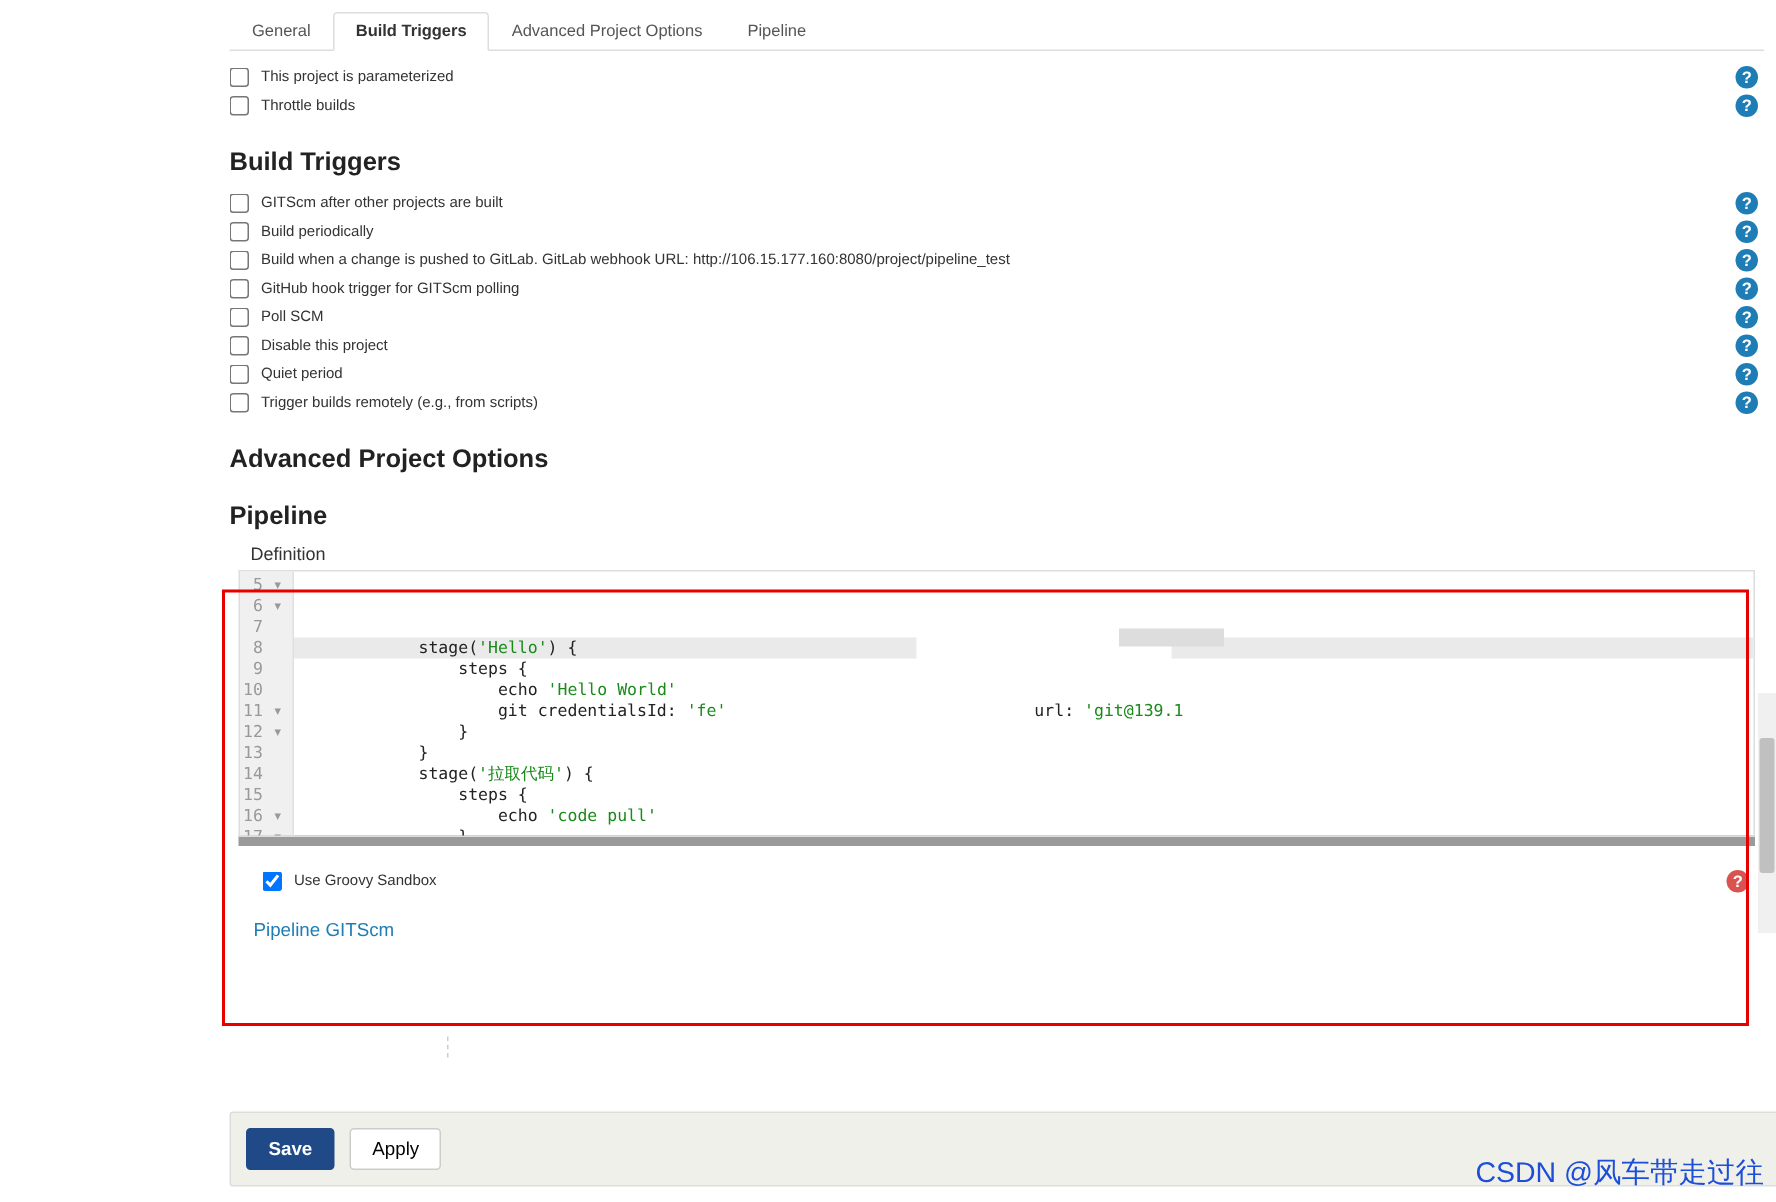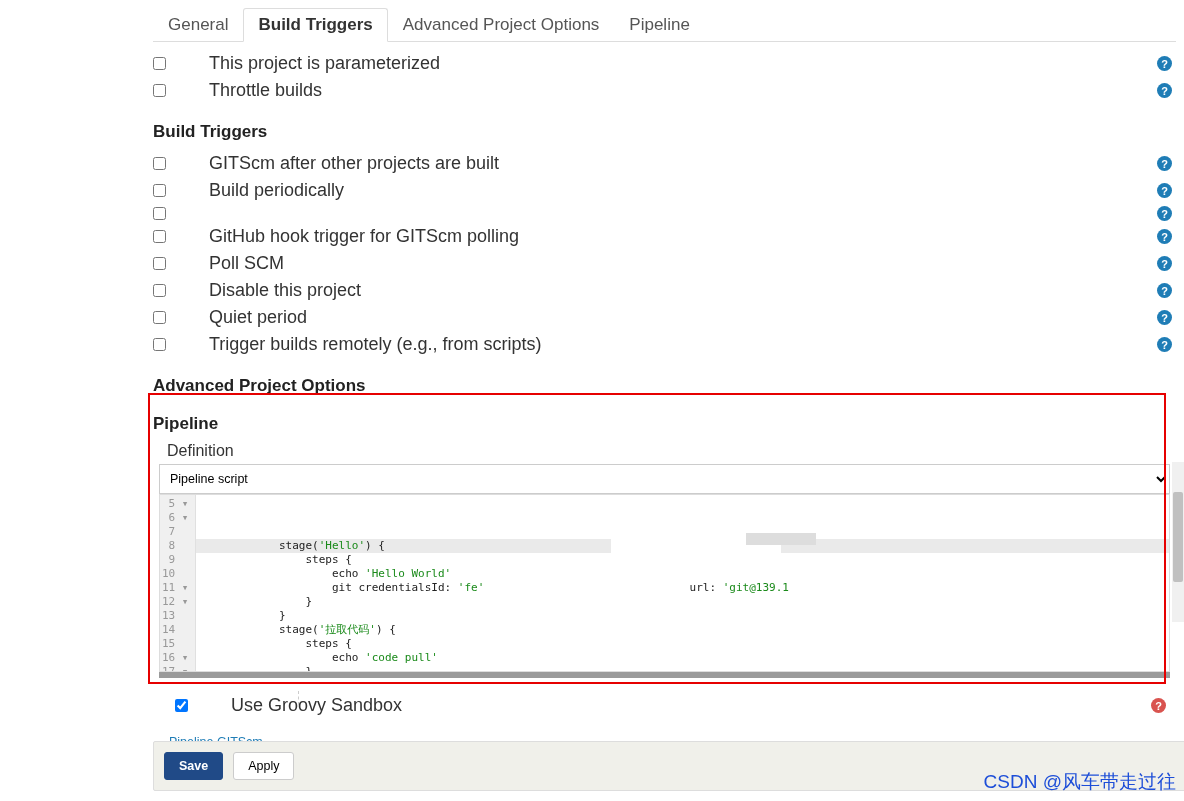--- a/index.html
+++ b/index.html
@@ -21,21 +21,21 @@
     padding: 8px 8px 0 8px;
   }
   .tabs {
     display: flex;
     border-bottom: 1px solid #ddd;
     gap: 0;
     margin-bottom: 8px;
   }
   .tab {
     padding: 6px 14px;
-    font-size: 17px;
+    font-size: 11px;
     color: #555;
     cursor: pointer;
     border: 1px solid transparent;
     border-bottom: none;
     background: transparent;
   }
   .tab.active {
     border: 1px solid #ddd;
     border-bottom: 1px solid #fff;
     border-radius: 3px 3px 0 0;
@@ -44,21 +44,21 @@
     font-weight: bold;
     color: #333;
   }
   .cbrow {
     display: flex;
     align-items: center;
     gap: 8px;
     padding: 3px 0;
     position: relative;
   }
-  .cbrow label { font-size: 18px; color: #333; cursor: pointer; margin-left: 35px; }
+  .cbrow label { font-size: 10px; color: #333; cursor: pointer; }
   .cbrow input[type=checkbox] { width: 13px; height: 13px; cursor: pointer; }
   .helpicon {
     width: 15px; height: 15px; border-radius: 50%;
     background: #1f7db6; color: #fff;
     display: inline-flex; align-items: center; justify-content: center;
     font-size: 11px; font-weight: bold;
     position: absolute;
     right: 4px;
     cursor: pointer;
   }
@@ -73,21 +73,21 @@
   .btn {
     padding: 6px 14px;
     border: 1px solid #ccc;
     background: #fff;
     border-radius: 3px;
     font-size: 12.5px;
     cursor: pointer;
   }
   .btn.primary { background: #204a87; color: #fff; border-color: #204a87; font-weight: bold; }
   .definition { position: relative; margin-top: 6px; padding: 0 6px; }
-  .def-label { font-size: 16px; color: #333; margin: 4px 0 4px 8px; }
+  .def-label { font-size: 12px; color: #333; margin: 4px 0 4px 8px; }
   .def-select {
     width: 100%; padding: 6px;
     border: 1px solid #ccc;
     font-size: 12.5px;
     background: #fff;
   }
   .script-label { font-size: 12px; margin: 8px 0 2px 8px; }
   .editor {
     border: 1px solid #ddd;
     width: 100%;
@@ -228,20 +228,21 @@
       <label>GITScm after other projects are built</label>
       <span class="helpicon">?</span>
     </div>
   <div class="cbrow">
       <input type="checkbox" style="">
       <label>Build periodically</label>
       <span class="helpicon">?</span>
     </div>
   <div class="cbrow">
       <input type="checkbox" style="">
+      <label>Build when a change is pushed to GitLab. GitLab webhook URL: http://106.15.177.160:8080/project/pipeline_test</label>
       <span class="helpicon">?</span>
     </div>
   <div class="cbrow">
       <input type="checkbox" style="">
       <label>GitHub hook trigger for GITScm polling</label>
       <span class="helpicon">?</span>
     </div>
   <div class="cbrow">
       <input type="checkbox" style="">
       <label>Poll SCM</label>
@@ -262,23 +263,20 @@
       <label>Trigger builds remotely (e.g., from scripts)</label>
       <span class="helpicon">?</span>
     </div>
 
   <h3 class="section">Advanced Project Options</h3>
 
   <h3 class="section">Pipeline</h3>
 
   <div class="definition">
     <div class="def-label">Definition</div>
-    <select class="def-select">
-      <option>Pipeline script</option>
-    </select>
 
     <div class="editor">
       <div class="gutter"> 5 ▾
  6 ▾
  7  
  8  
  9  
 10  
 11 ▾
 12 ▾

